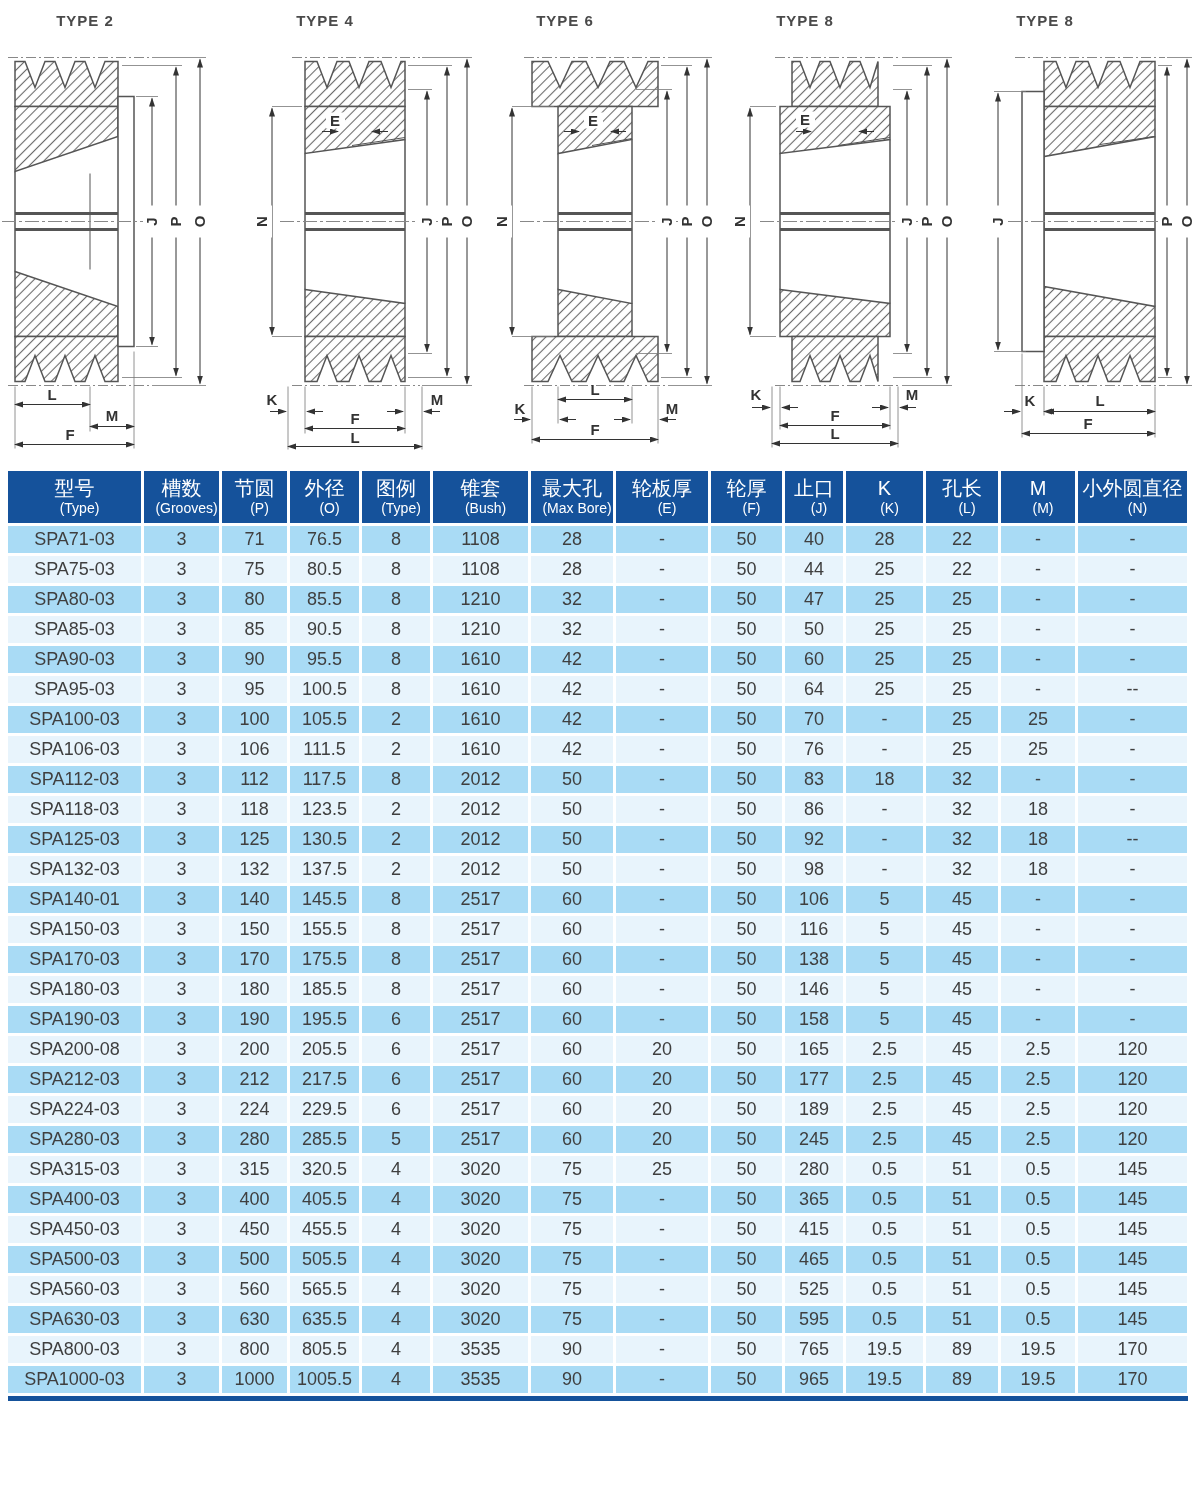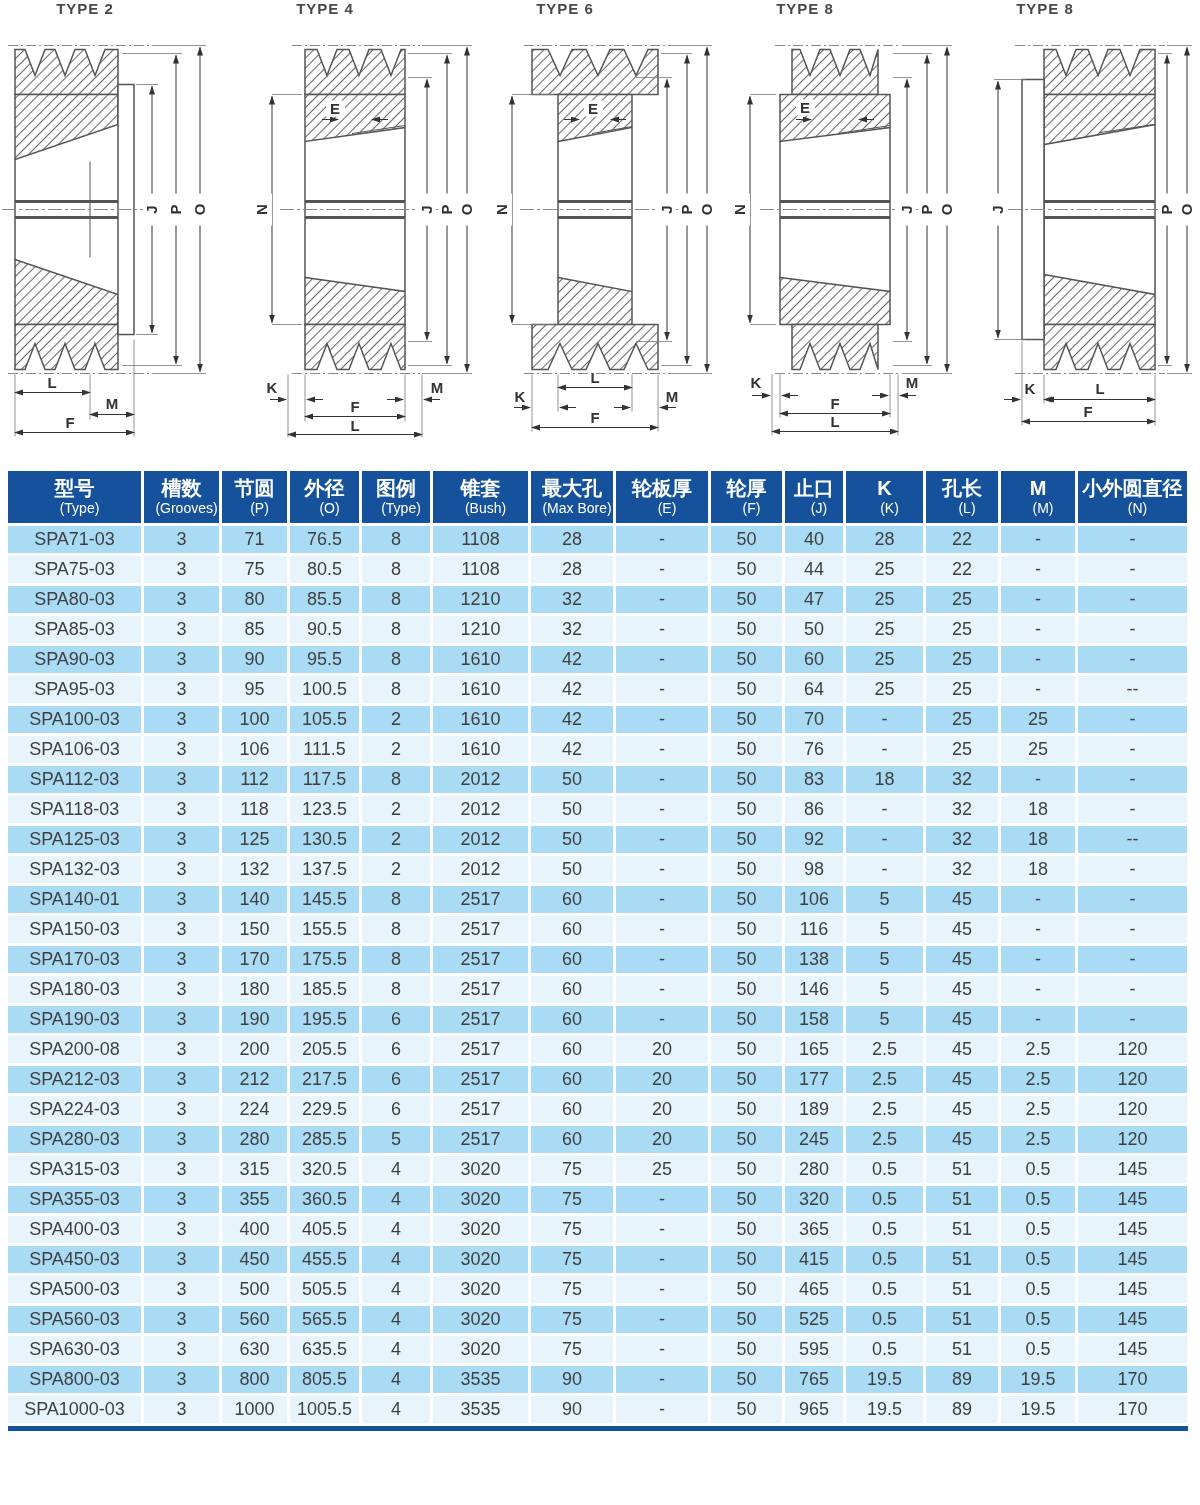--- a/index.html
+++ b/index.html
@@ -2,39 +2,39 @@
 <html><head>
 <meta charset="utf-8">
 <style>
   html,body { margin:0; padding:0; }
   body {
     width:1200px; height:1505px; overflow:hidden;
     background:#ffffff;
     font-family:"Liberation Sans","DejaVu Sans",sans-serif;
   }
   
-  .diagrams { display:flex; height:468px; padding-top:0; box-sizing:border-box; }
+  .diagrams { display:flex; height:468px; padding-top:12px; box-sizing:border-box; }
   .diagram { width:240px; flex:0 0 240px; }
   .diagram-title {
     width:240px; box-sizing:border-box; padding-right:70px;
     text-align:center; font-weight:bold; font-size:15px; color:#4a4a4a;
     letter-spacing:1px; height:22px;
   }
   svg.pulley { display:block; width:240px; height:430px; }
   
   table.spec {
     border-collapse:separate; border-spacing:3px;
     table-layout:fixed; margin:0 0 0 5px;
     font-size:18px; color:#3f3f3f;
   }
   th {
     background:#15529B; color:#ffffff; padding:5px 0 7px 0;
     font-weight:normal; vertical-align:middle;
   }
-  th .zh { font-size:20px; font-weight:bold; line-height:24px; }
+  th .zh { font-size:20px; font-weight:normal; line-height:24px; }
   th .en { font-size:14px; line-height:16px;padding-left:10px; }
   td { height:27px; text-align:center; padding:0; white-space:nowrap; }
   tbody tr:nth-child(odd) td  { background:#A9DBF5; }
   tbody tr:nth-child(even) td { background:#E8F4FC; }
   .table-bottom-bar { height:5px; background:#15529B; margin:0 0 0 8px; width:1180px; }
 </style>
 </head>
 <body>
 
 <div class="diagrams">
@@ -804,36 +804,20 @@
         <td>75</td>
         <td>25</td>
         <td>50</td>
         <td>280</td>
         <td>0.5</td>
         <td>51</td>
         <td>0.5</td>
         <td>145</td>
       </tr>
       <tr>
-        <td>SPA355-03</td>
-        <td>3</td>
-        <td>355</td>
-        <td>360.5</td>
-        <td>4</td>
-        <td>3020</td>
-        <td>75</td>
-        <td>-</td>
-        <td>50</td>
-        <td>320</td>
-        <td>0.5</td>
-        <td>51</td>
-        <td>0.5</td>
-        <td>145</td>
-      </tr>
-      <tr>
         <td>SPA400-03</td>
         <td>3</td>
         <td>400</td>
         <td>405.5</td>
         <td>4</td>
         <td>3020</td>
         <td>75</td>
         <td>-</td>
         <td>50</td>
         <td>365</td>

